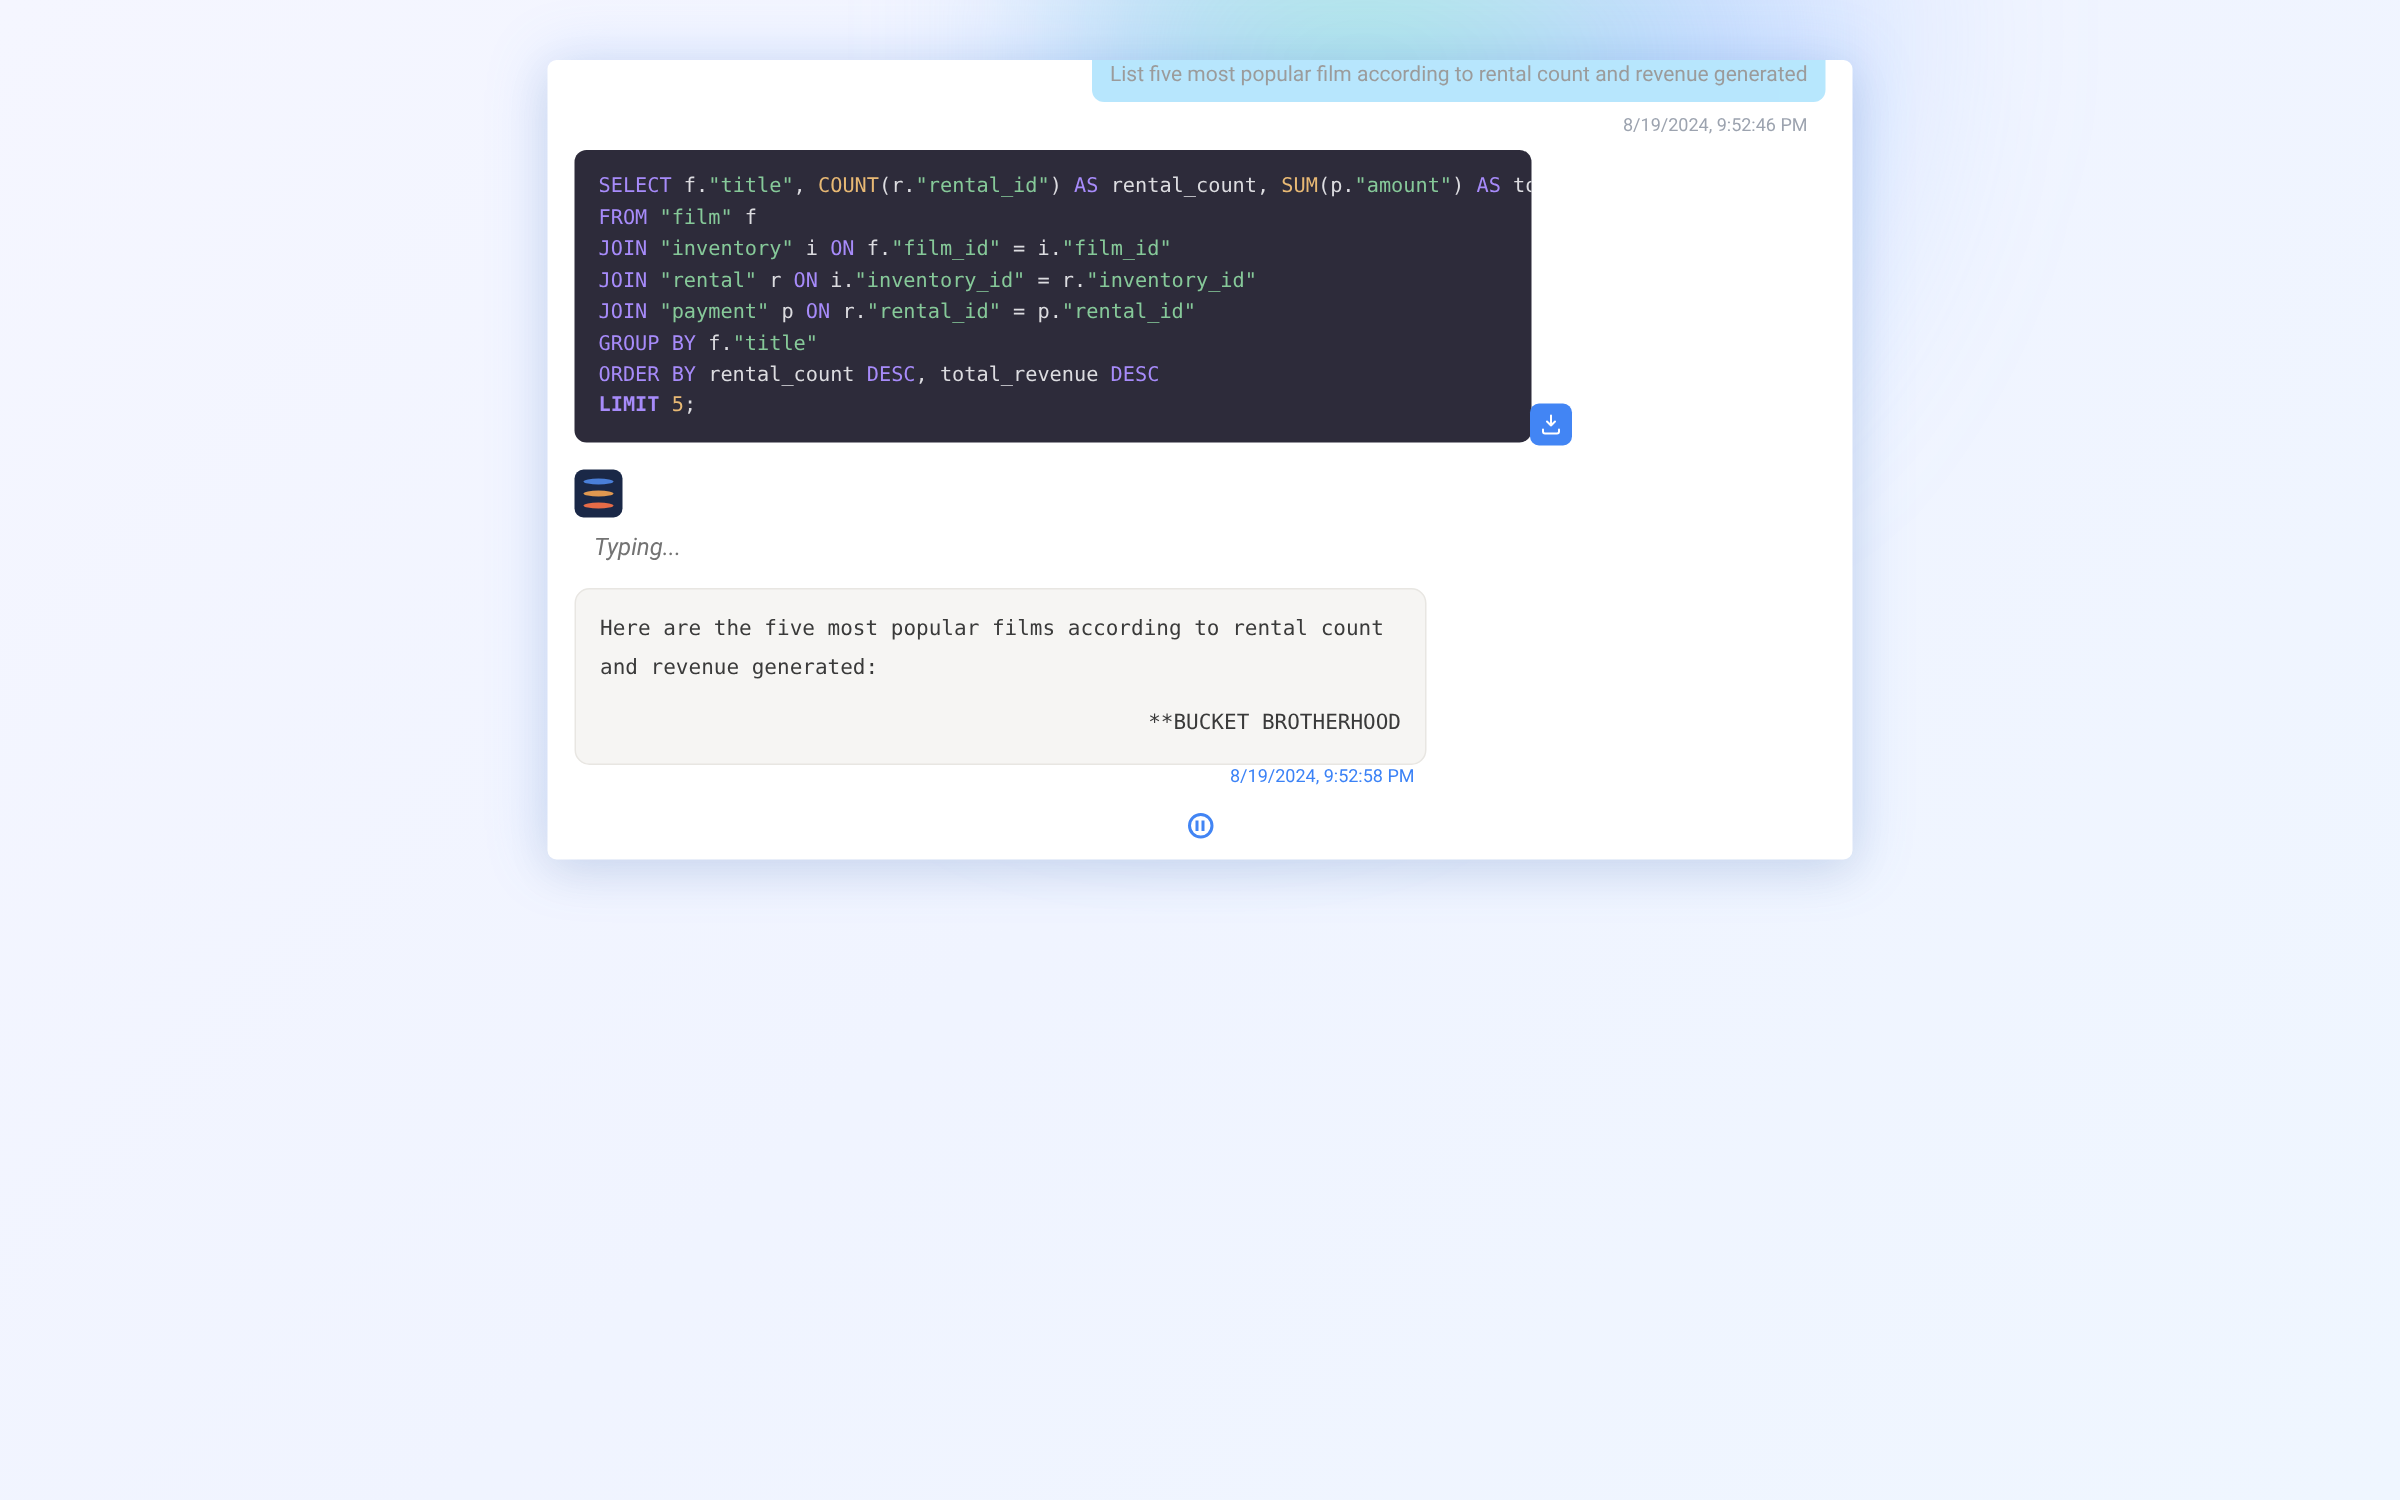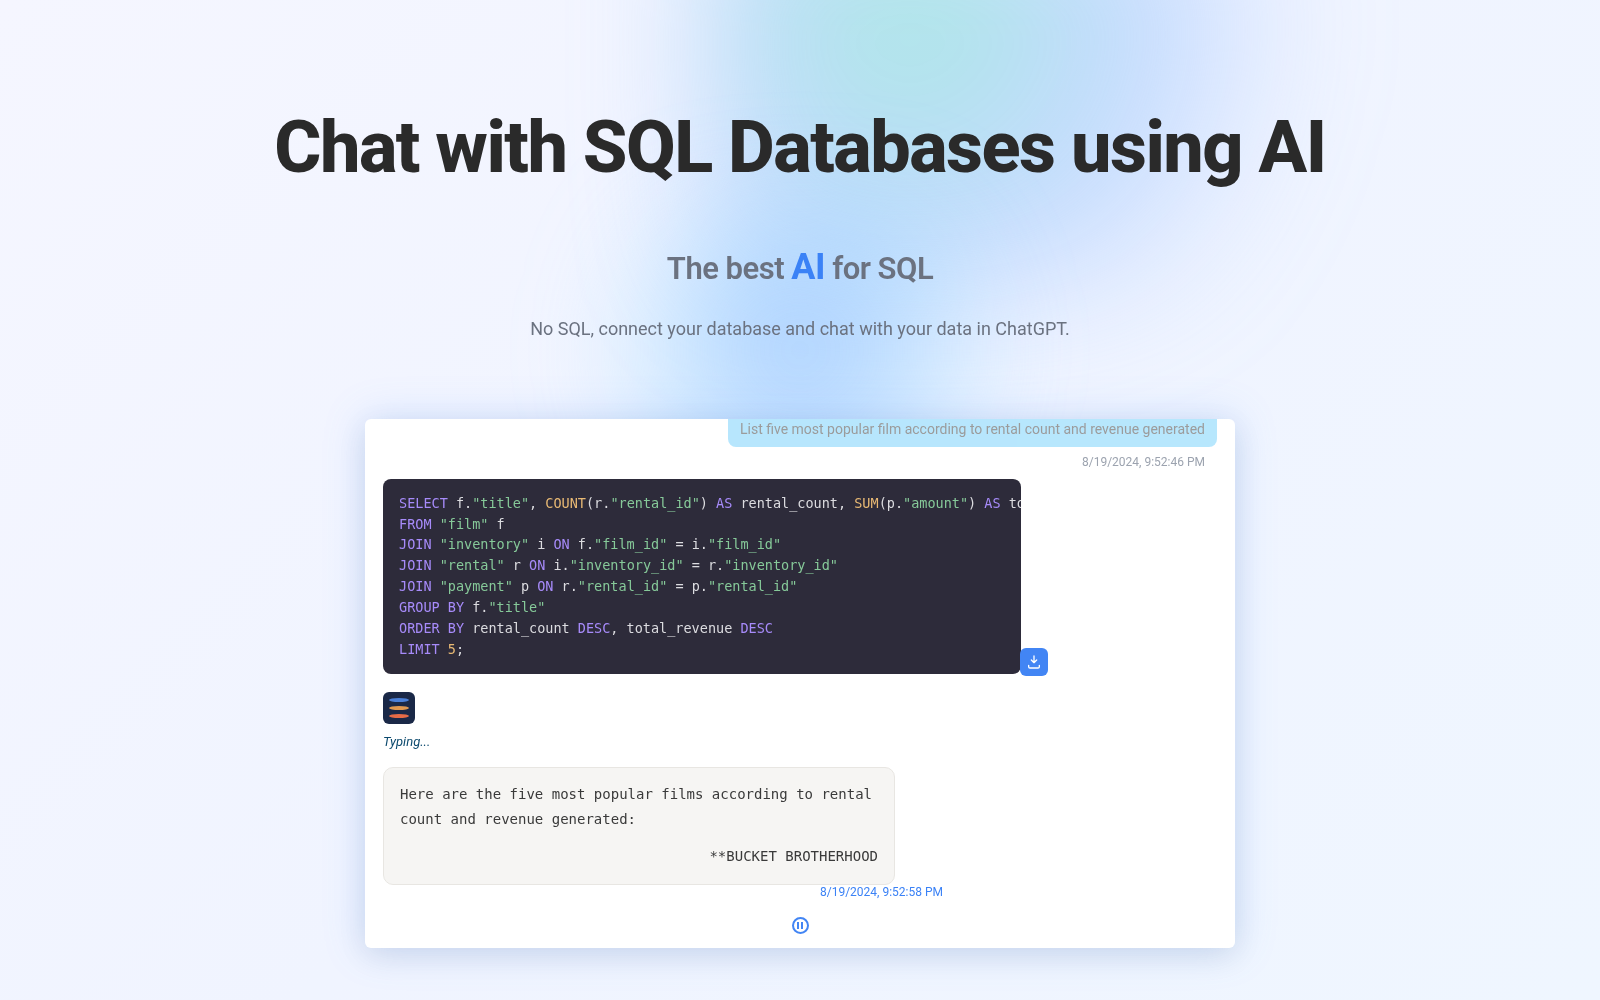--- a/index.html
+++ b/index.html
@@ -125,21 +125,21 @@
       overflow: hidden;
     }
     .kw-select { color: #a78bfa; }
     .kw-from { color: #a78bfa; }
     .kw-join { color: #a78bfa; }
     .kw-on { color: #a78bfa; }
     .kw-as { color: #a78bfa; }
     .kw-group { color: #a78bfa; }
     .kw-order { color: #a78bfa; }
     .kw-desc { color: #a78bfa; }
-    .kw-limit { color: #a78bfa; }
+    .kw-limit { color: #a78bfa; font-weight: bold; }
     .str { color: #86c999; }
     .fn { color: #e8b974; }
     .ident { color: #dcdce0; }
     .num { color: #e8b974; }
     .download-btn {
       position: absolute;
       right: -27px; bottom: -2px;
       width: 28px; height: 28px;
       background: #4285f4;
       border-radius: 6px;
@@ -160,28 +160,28 @@
       content: ""; position: absolute;
       width: 20px; height: 4px; background: #4a7fd8; border-radius: 50%; top: 6px;
     }
     .avatar::after {
       content: ""; position: absolute;
       width: 20px; height: 4px; background: #e66b47; border-radius: 50%; bottom: 6px;
     }
     .avatar-mid {
       position: absolute; width: 20px; height: 4px; background: #e09850; border-radius: 50%;
     }
-    .typing { font-size: 13px; color: #0c4a6e; margin-top: 10px; font-style: italic; }
+    .typing { font-size: 16px; color: #737373; margin-top: 10px; font-style: italic; margin-left: 13px; }
     .response-bubble {
       background: #f6f5f3;
       border: 1px solid #e8e6e2;
       border-radius: 10px;
       padding: 14px 16px;
       margin-top: 18px;
-      width: 512px;
+      width: 568px;
       font-family: "SF Mono", Consolas, monospace;
       font-size: 14px;
       line-height: 1.8;
       color: #3a3a3a;
     }
     .response-item { margin-top: 12px; padding-left: 24px; text-align: right; }
     .pause-btn {
       display: flex; justify-content: center; margin-top: 18px;
       padding-bottom: 14px;
     }
@@ -199,27 +199,20 @@
     }
   </style>
 </head>
 <body>
 
 <div class="bg-gradient"></div>
 <div class="bg-gradient2"></div>
 
 <div class="container">
 
-  <section class="hero">
-    <h1 class="hero-title">Chat with SQL Databases using AI</h1>
-    <div class="hero-sub">
-      <span>The best </span><span class="ai">AI</span><span> for SQL</span>
-    </div>
-    <p class="hero-desc">No SQL, connect your database and chat with your data in ChatGPT.</p>
-  </section>
 
   <div class="chat-wrap">
     <div class="chat-body">
       <div class="user-bubble">List five most popular film according to rental count and revenue generated</div>
       <div class="timestamp">8/19/2024, 9:52:46 PM</div>
 
       <div class="code-wrap">
         <div class="code-block"><span class="kw-select">SELECT</span><span class="ident"> f.</span><span class="str">"title"</span><span class="ident">, </span><span class="fn">COUNT</span><span class="ident">(r.</span><span class="str">"rental_id"</span><span class="ident">) </span><span class="kw-as">AS</span><span class="ident"> rental_count, </span><span class="fn">SUM</span><span class="ident">(p.</span><span class="str">"amount"</span><span class="ident">) </span><span class="kw-as">AS</span><span class="ident"> total_revenue</span>
 <span class="kw-from">FROM</span><span> </span><span class="str">"film"</span><span class="ident"> f</span>
 <span class="kw-join">JOIN</span><span> </span><span class="str">"inventory"</span><span class="ident"> i </span><span class="kw-on">ON</span><span class="ident"> f.</span><span class="str">"film_id"</span><span class="ident"> = i.</span><span class="str">"film_id"</span>

